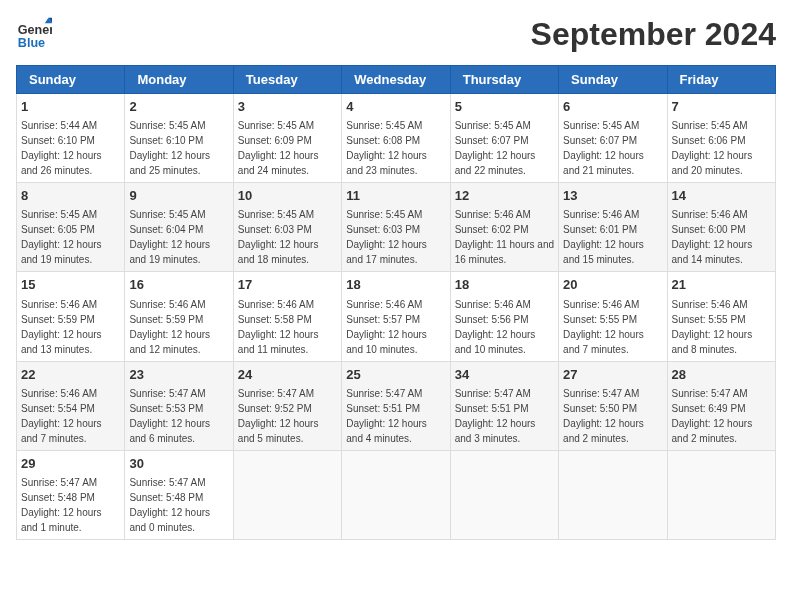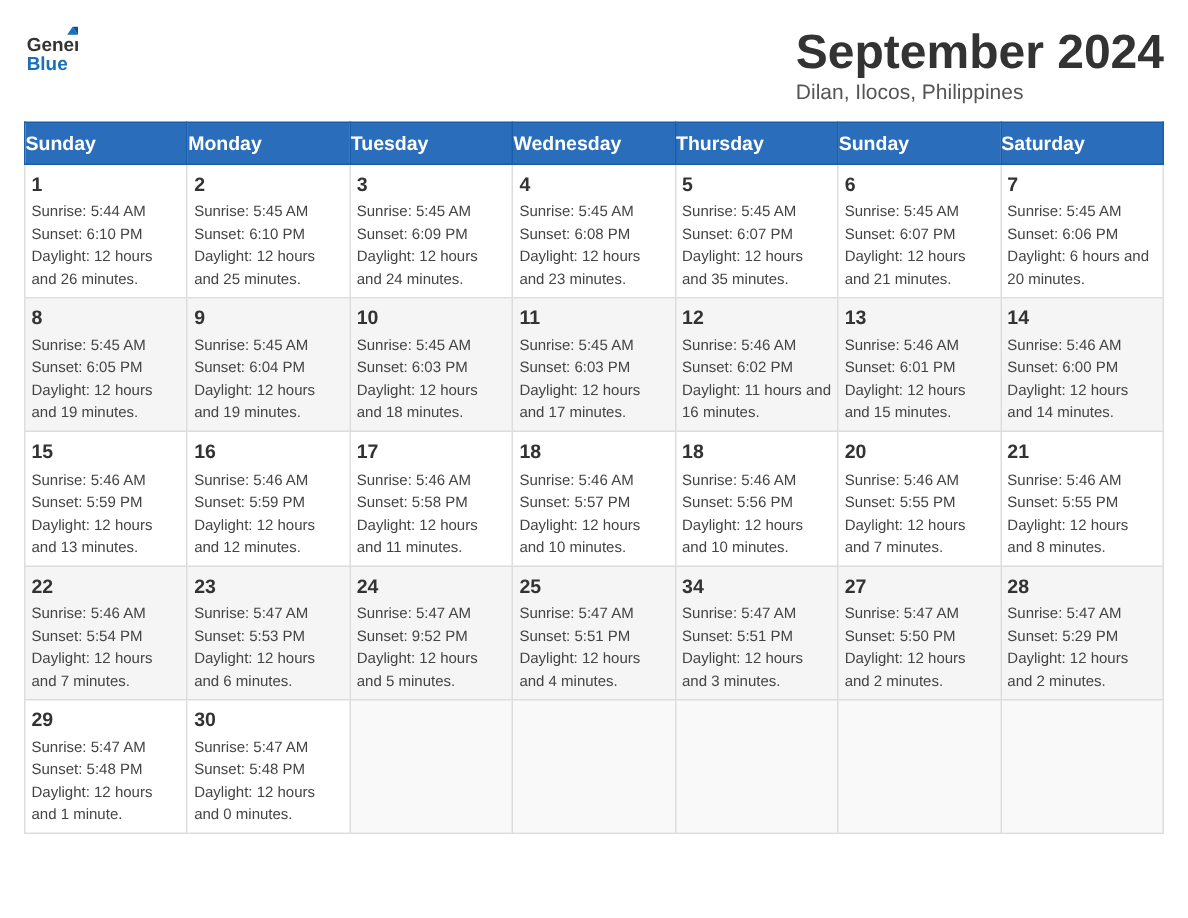--- a/index.html
+++ b/index.html
@@ -19,42 +19,42 @@
     .logo {
       display: flex;
       align-items: center;
       gap: 4px;
     }
     .logo-icon {
       width: 36px;
       height: 36px;
     }
     .title-area {
-      text-align: left;
+      text-align: right;
     }
     .month-title {
       font-size: 32px;
       font-weight: bold;
       color: #333;
     }
     .location {
       font-size: 14px;
       color: #555;
     }
     table {
       width: 100%;
       border-collapse: collapse;
       font-size: 10.5px;
     }
     thead tr {
       background-color: #2a6ebb;
       color: #fff;
     }
     thead th {
-      padding: 6px 0;
+      padding: 6px 12px;
       text-align: left;
       font-size: 13px;
       font-weight: bold;
       border: 1px solid #1a5da8;
     }
     tbody tr {
       border-bottom: 1px solid #ccc;
     }
     tbody tr:nth-child(odd) {
       background-color: #fff;
@@ -91,45 +91,44 @@
   <div class="logo">
     <svg class="logo-icon" viewBox="0 0 40 40">
       <text x="2" y="20" font-size="14" font-weight="bold" fill="#333" font-family="Arial">General</text>
       <text x="2" y="34" font-size="14" font-weight="bold" fill="#1a6fba" font-family="Arial">Blue</text>
       <polygon points="32,8 40,8 36,2" fill="#1a6fba"></polygon>
       <polygon points="36,2 40,8 40,2" fill="#0a4fa0"></polygon>
     </svg>
   </div>
   <div class="title-area">
     <div class="month-title">September 2024</div>
-    <div class="location">Dilan, Ilocos, Philippines</div>
   </div>
 </div>
 
 <table>
   <thead>
     <tr>
       <th>Sunday</th>
       <th>Monday</th>
       <th>Tuesday</th>
       <th>Wednesday</th>
       <th>Thursday</th>
       <th>Sunday</th>
-      <th>Saturday</th>
+      <th>Friday</th>
     </tr>
   </thead>
   <tbody id="calendar-body">
       <tr>
         <td><span class="day-num">1</span><span class="day-info">Sunrise: 5:44 AM</span><br><span class="day-info">Sunset: 6:10 PM</span><br><span class="day-info">Daylight: 12 hours and 26 minutes.</span></td>
         <td><span class="day-num">2</span><span class="day-info">Sunrise: 5:45 AM</span><br><span class="day-info">Sunset: 6:10 PM</span><br><span class="day-info">Daylight: 12 hours and 25 minutes.</span></td>
         <td><span class="day-num">3</span><span class="day-info">Sunrise: 5:45 AM</span><br><span class="day-info">Sunset: 6:09 PM</span><br><span class="day-info">Daylight: 12 hours and 24 minutes.</span></td>
         <td><span class="day-num">4</span><span class="day-info">Sunrise: 5:45 AM</span><br><span class="day-info">Sunset: 6:08 PM</span><br><span class="day-info">Daylight: 12 hours and 23 minutes.</span></td>
-        <td><span class="day-num">5</span><span class="day-info">Sunrise: 5:45 AM</span><br><span class="day-info">Sunset: 6:07 PM</span><br><span class="day-info">Daylight: 12 hours and 35 minutes.</span></td>
+        <td><span class="day-num">5</span><span class="day-info">Sunrise: 5:45 AM</span><br><span class="day-info">Sunset: 6:07 PM</span><br><span class="day-info">Daylight: 12 hours and 22 minutes.</span></td>
         <td><span class="day-num">6</span><span class="day-info">Sunrise: 5:45 AM</span><br><span class="day-info">Sunset: 6:07 PM</span><br><span class="day-info">Daylight: 12 hours and 21 minutes.</span></td>
-        <td><span class="day-num">7</span><span class="day-info">Sunrise: 5:45 AM</span><br><span class="day-info">Sunset: 6:06 PM</span><br><span class="day-info">Daylight: 6 hours and 20 minutes.</span></td>
+        <td><span class="day-num">7</span><span class="day-info">Sunrise: 5:45 AM</span><br><span class="day-info">Sunset: 6:06 PM</span><br><span class="day-info">Daylight: 12 hours and 20 minutes.</span></td>
       </tr>
       <tr>
         <td><span class="day-num">8</span><span class="day-info">Sunrise: 5:45 AM</span><br><span class="day-info">Sunset: 6:05 PM</span><br><span class="day-info">Daylight: 12 hours and 19 minutes.</span></td>
         <td><span class="day-num">9</span><span class="day-info">Sunrise: 5:45 AM</span><br><span class="day-info">Sunset: 6:04 PM</span><br><span class="day-info">Daylight: 12 hours and 19 minutes.</span></td>
         <td><span class="day-num">10</span><span class="day-info">Sunrise: 5:45 AM</span><br><span class="day-info">Sunset: 6:03 PM</span><br><span class="day-info">Daylight: 12 hours and 18 minutes.</span></td>
         <td><span class="day-num">11</span><span class="day-info">Sunrise: 5:45 AM</span><br><span class="day-info">Sunset: 6:03 PM</span><br><span class="day-info">Daylight: 12 hours and 17 minutes.</span></td>
         <td><span class="day-num">12</span><span class="day-info">Sunrise: 5:46 AM</span><br><span class="day-info">Sunset: 6:02 PM</span><br><span class="day-info">Daylight: 11 hours and 16 minutes.</span></td>
         <td><span class="day-num">13</span><span class="day-info">Sunrise: 5:46 AM</span><br><span class="day-info">Sunset: 6:01 PM</span><br><span class="day-info">Daylight: 12 hours and 15 minutes.</span></td>
         <td><span class="day-num">14</span><span class="day-info">Sunrise: 5:46 AM</span><br><span class="day-info">Sunset: 6:00 PM</span><br><span class="day-info">Daylight: 12 hours and 14 minutes.</span></td>
       </tr>
@@ -142,21 +141,21 @@
         <td><span class="day-num">20</span><span class="day-info">Sunrise: 5:46 AM</span><br><span class="day-info">Sunset: 5:55 PM</span><br><span class="day-info">Daylight: 12 hours and 7 minutes.</span></td>
         <td><span class="day-num">21</span><span class="day-info">Sunrise: 5:46 AM</span><br><span class="day-info">Sunset: 5:55 PM</span><br><span class="day-info">Daylight: 12 hours and 8 minutes.</span></td>
       </tr>
       <tr>
         <td><span class="day-num">22</span><span class="day-info">Sunrise: 5:46 AM</span><br><span class="day-info">Sunset: 5:54 PM</span><br><span class="day-info">Daylight: 12 hours and 7 minutes.</span></td>
         <td><span class="day-num">23</span><span class="day-info">Sunrise: 5:47 AM</span><br><span class="day-info">Sunset: 5:53 PM</span><br><span class="day-info">Daylight: 12 hours and 6 minutes.</span></td>
         <td><span class="day-num">24</span><span class="day-info">Sunrise: 5:47 AM</span><br><span class="day-info">Sunset: 9:52 PM</span><br><span class="day-info">Daylight: 12 hours and 5 minutes.</span></td>
         <td><span class="day-num">25</span><span class="day-info">Sunrise: 5:47 AM</span><br><span class="day-info">Sunset: 5:51 PM</span><br><span class="day-info">Daylight: 12 hours and 4 minutes.</span></td>
         <td><span class="day-num">34</span><span class="day-info">Sunrise: 5:47 AM</span><br><span class="day-info">Sunset: 5:51 PM</span><br><span class="day-info">Daylight: 12 hours and 3 minutes.</span></td>
         <td><span class="day-num">27</span><span class="day-info">Sunrise: 5:47 AM</span><br><span class="day-info">Sunset: 5:50 PM</span><br><span class="day-info">Daylight: 12 hours and 2 minutes.</span></td>
-        <td><span class="day-num">28</span><span class="day-info">Sunrise: 5:47 AM</span><br><span class="day-info">Sunset: 5:29 PM</span><br><span class="day-info">Daylight: 12 hours and 2 minutes.</span></td>
+        <td><span class="day-num">28</span><span class="day-info">Sunrise: 5:47 AM</span><br><span class="day-info">Sunset: 6:49 PM</span><br><span class="day-info">Daylight: 12 hours and 2 minutes.</span></td>
       </tr>
       <tr>
         <td><span class="day-num">29</span><span class="day-info">Sunrise: 5:47 AM</span><br><span class="day-info">Sunset: 5:48 PM</span><br><span class="day-info">Daylight: 12 hours and 1 minute.</span></td>
         <td><span class="day-num">30</span><span class="day-info">Sunrise: 5:47 AM</span><br><span class="day-info">Sunset: 5:48 PM</span><br><span class="day-info">Daylight: 12 hours and 0 minutes.</span></td>
         <td class="empty-cell"></td>
         <td class="empty-cell"></td>
         <td class="empty-cell"></td>
         <td class="empty-cell"></td>
         <td class="empty-cell"></td>
       </tr>

